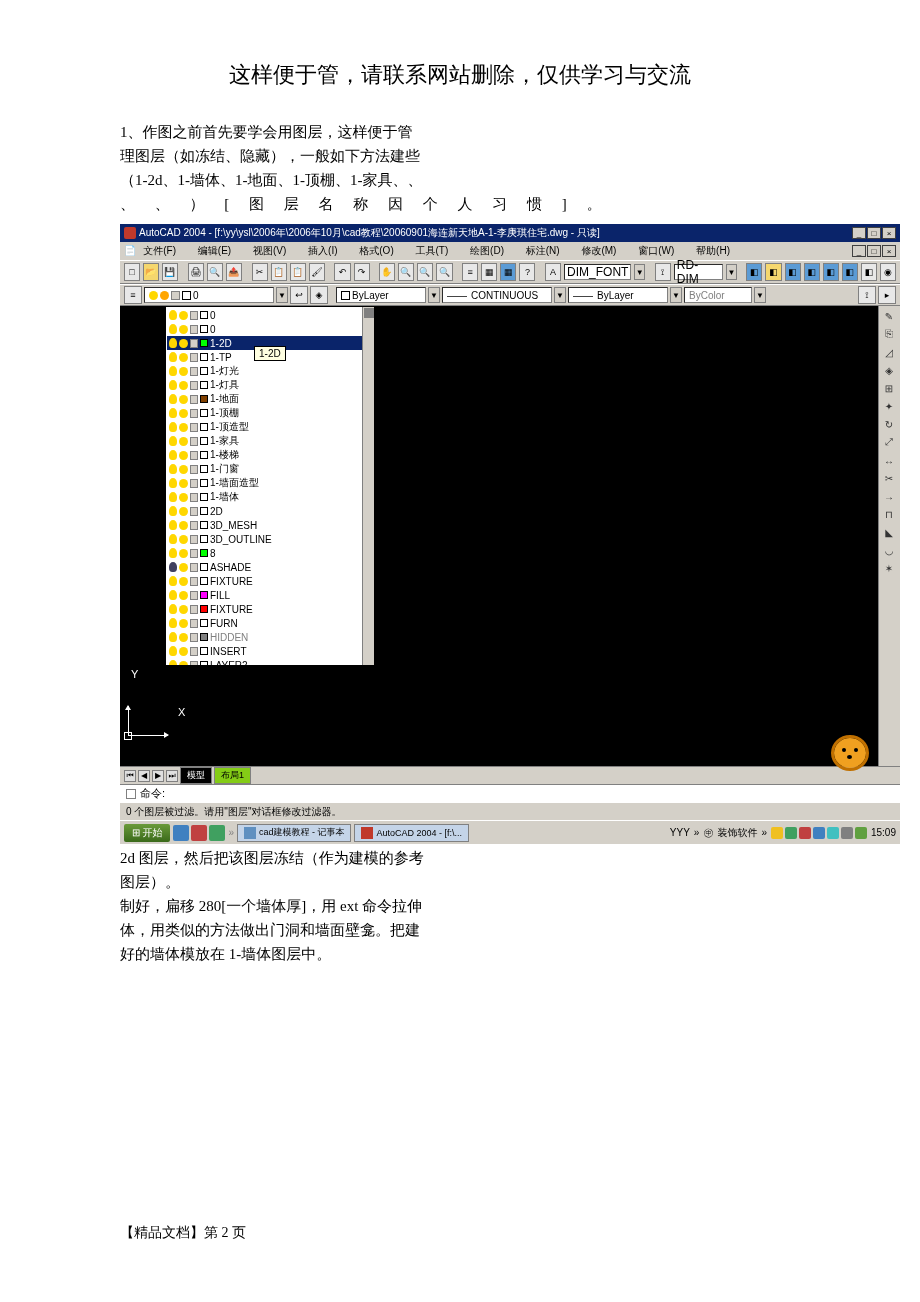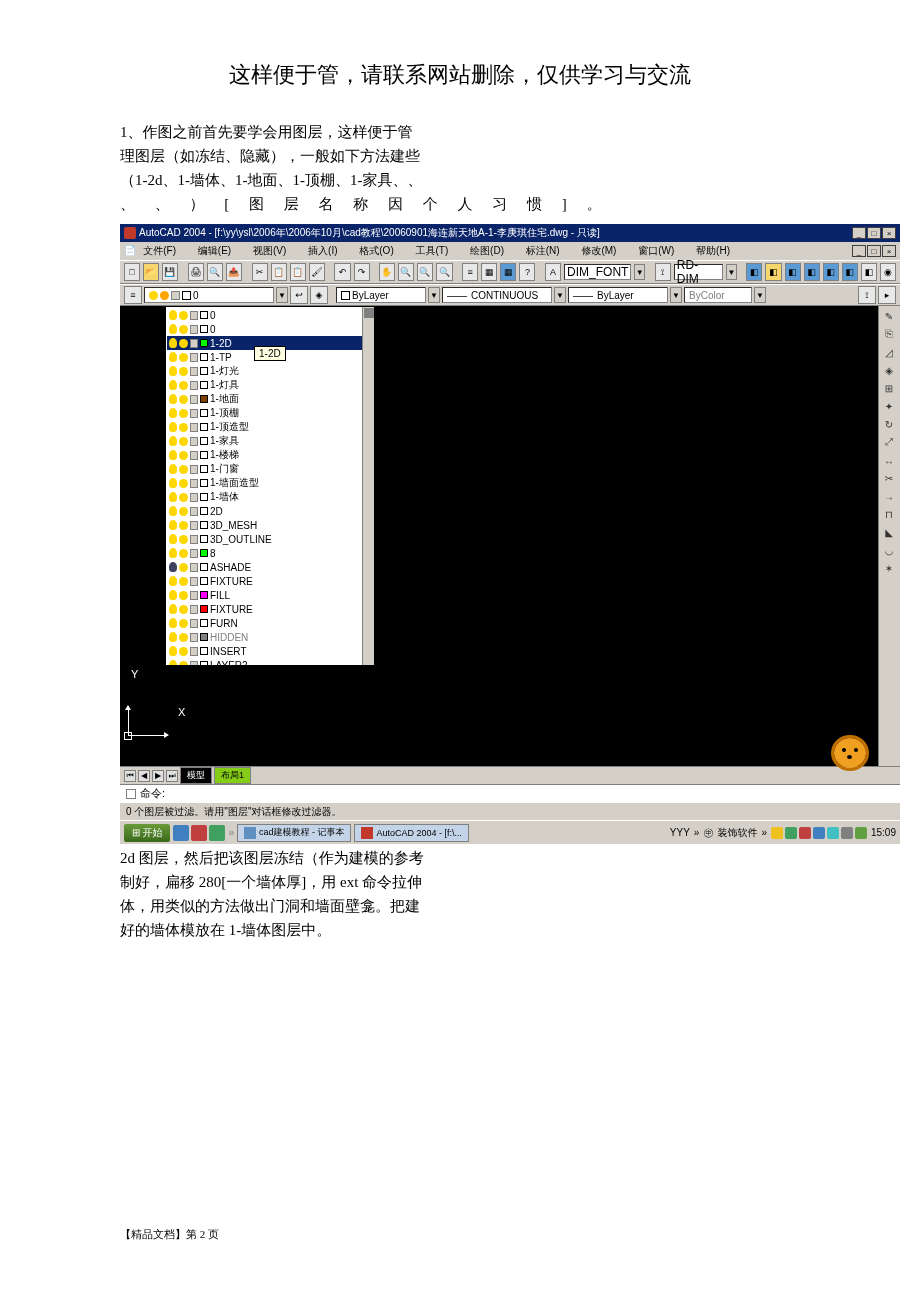--- a/index.html
+++ b/index.html
@@ -90,21 +90,21 @@
   .cad-taskbar { background: #d4d0c8; height: 24px; display: flex; align-items: center; justify-content: space-between; padding: 2px 4px; font-size: 10px; border-top: 1px solid #fff; }
   .tb-left { display: flex; align-items: center; gap: 3px; }
   .tb-start { background: linear-gradient(180deg, #6a9a3a, #3a6a1a); color: #fff; padding: 2px 8px; border-radius: 2px; font-size: 10px; display: flex; align-items: center; gap: 2px; }
   .tb-qlaunch { display: flex; gap: 2px; }
   .tb-qi { width: 16px; height: 16px; border-radius: 2px; }
   .tb-task { background: #c4d4e8; border: 1px solid #808080; padding: 1px 6px; height: 18px; display: flex; align-items: center; font-size: 9px; }
   .tb-right { display: flex; align-items: center; gap: 4px; font-size: 10px; }
   .tb-tray { display: flex; gap: 2px; align-items: center; }
   .tray-i { width: 12px; height: 12px; border-radius: 2px; }
   
-  .page-footer { position: absolute; bottom: 60px; left: 120px; font-size: 11px; font-family: "SimSun", serif; }
+  .page-footer { position: absolute; bottom: 60px; left: 120px; font-size: 14px; font-family: "SimSun", serif; }
 </style>
 </head>
 <body>
 
 <div class="page-header">这样便于管，请联系网站删除，仅供学习与交流</div>
 
 <div class="text-body">
   <p>1、作图之前首先要学会用图层，这样便于管</p>
   <p>理图层（如冻结、隐藏），一般如下方法建些</p>
   <p>（1-2d、1-墙体、1-地面、1-顶棚、1-家具、、</p>
@@ -510,18 +510,19 @@
         <div class="tray-i" style="background:#60a040;"></div>
       </div>
       <span>15:09</span>
     </div>
   </div>
 </div>
 
 <div class="text-body">
   <p>2、图层做好后直接插入 cad 平面图，把它放在 1-</p>
   <p>2d 图层，然后把该图层冻结（作为建模的参考</p>
+  <p>图层）。</p>
   <p>制好，扁移 280[一个墙体厚]，用 ext 命令拉伸</p>
   <p>体，用类似的方法做出门洞和墙面壁龛。把建</p>
   <p>好的墙体模放在 1-墙体图层中。</p>
 </div>
 
 <div class="page-footer">【精品文档】第 2 页</div>
 
 </body></html>

